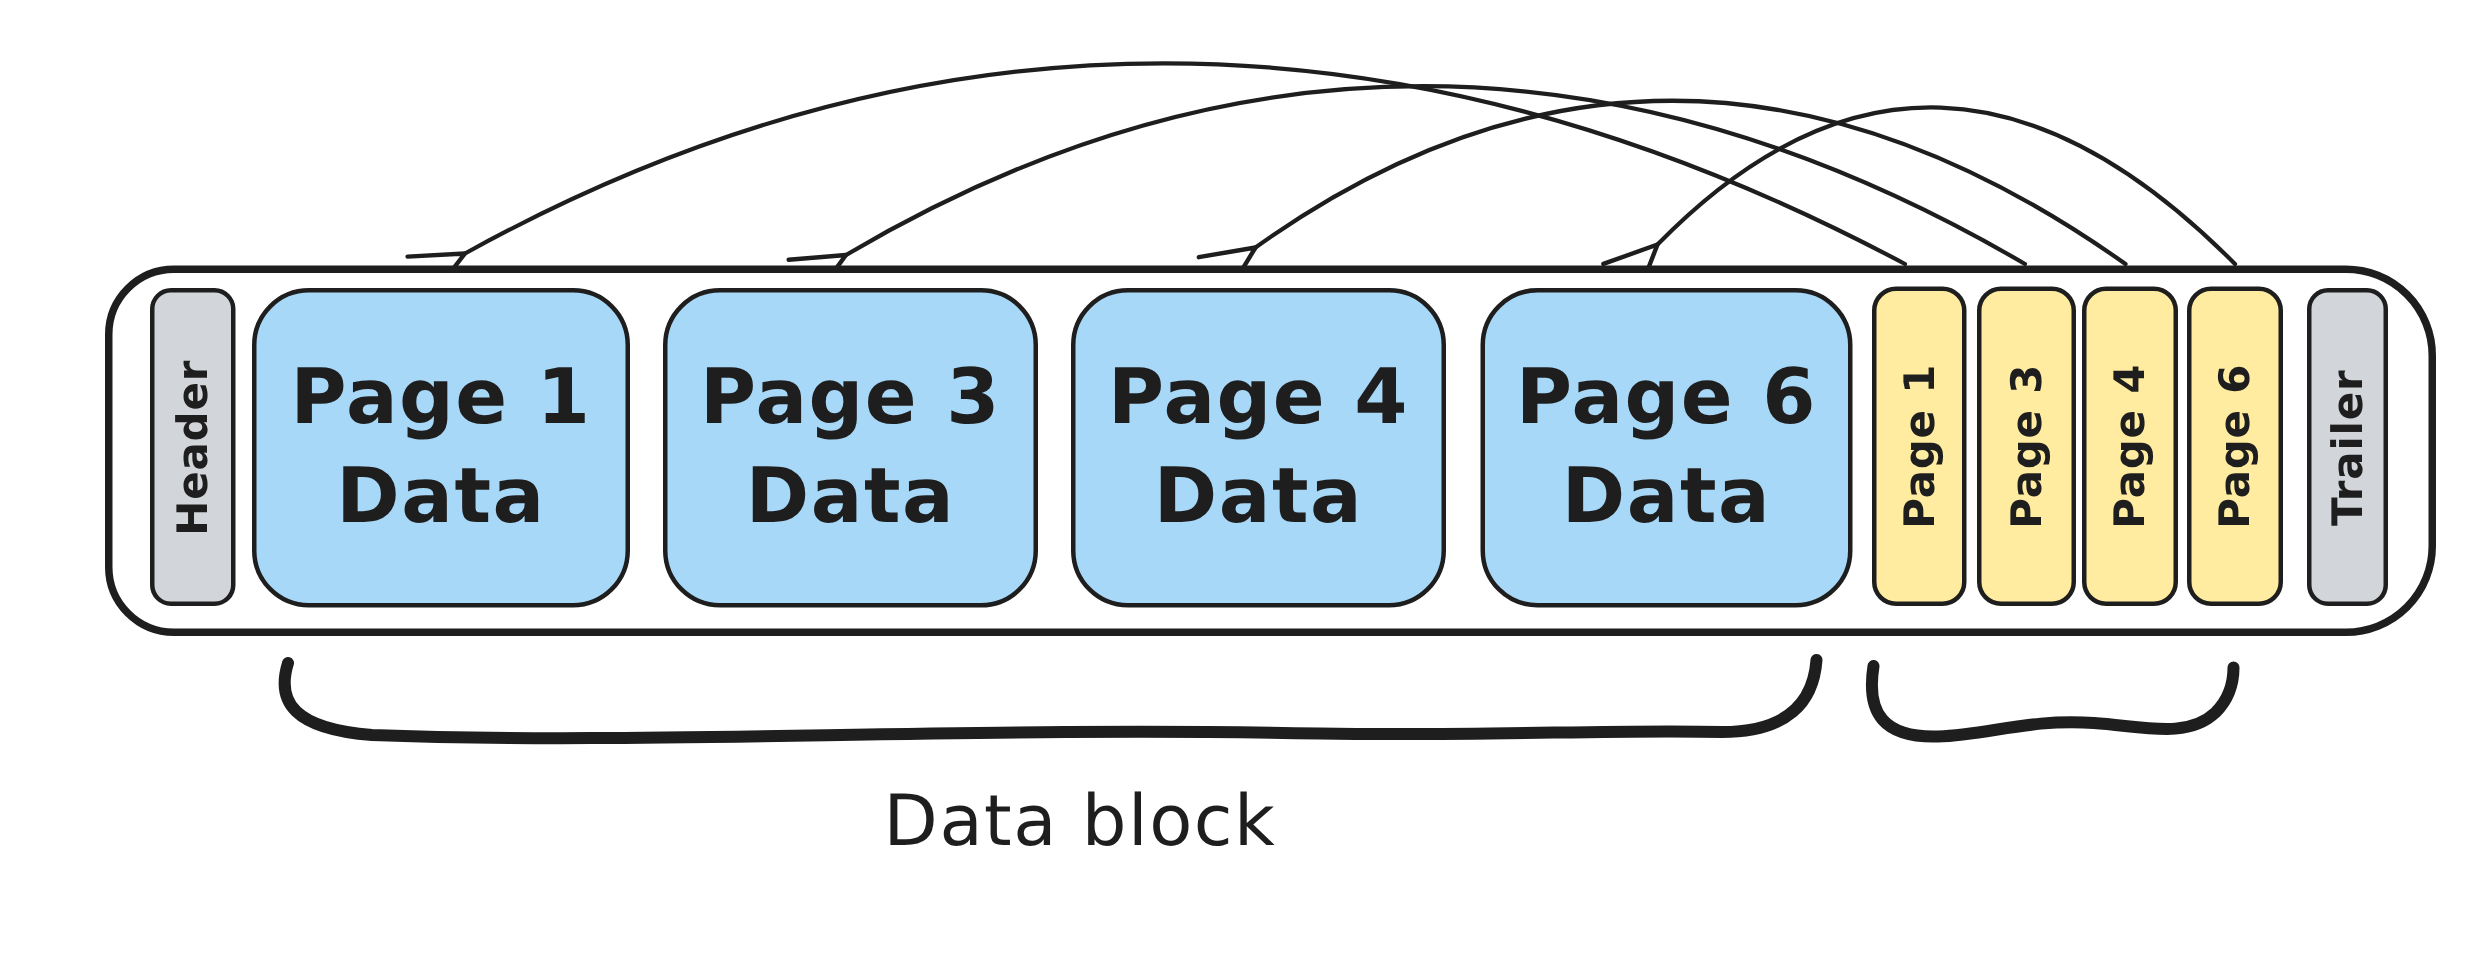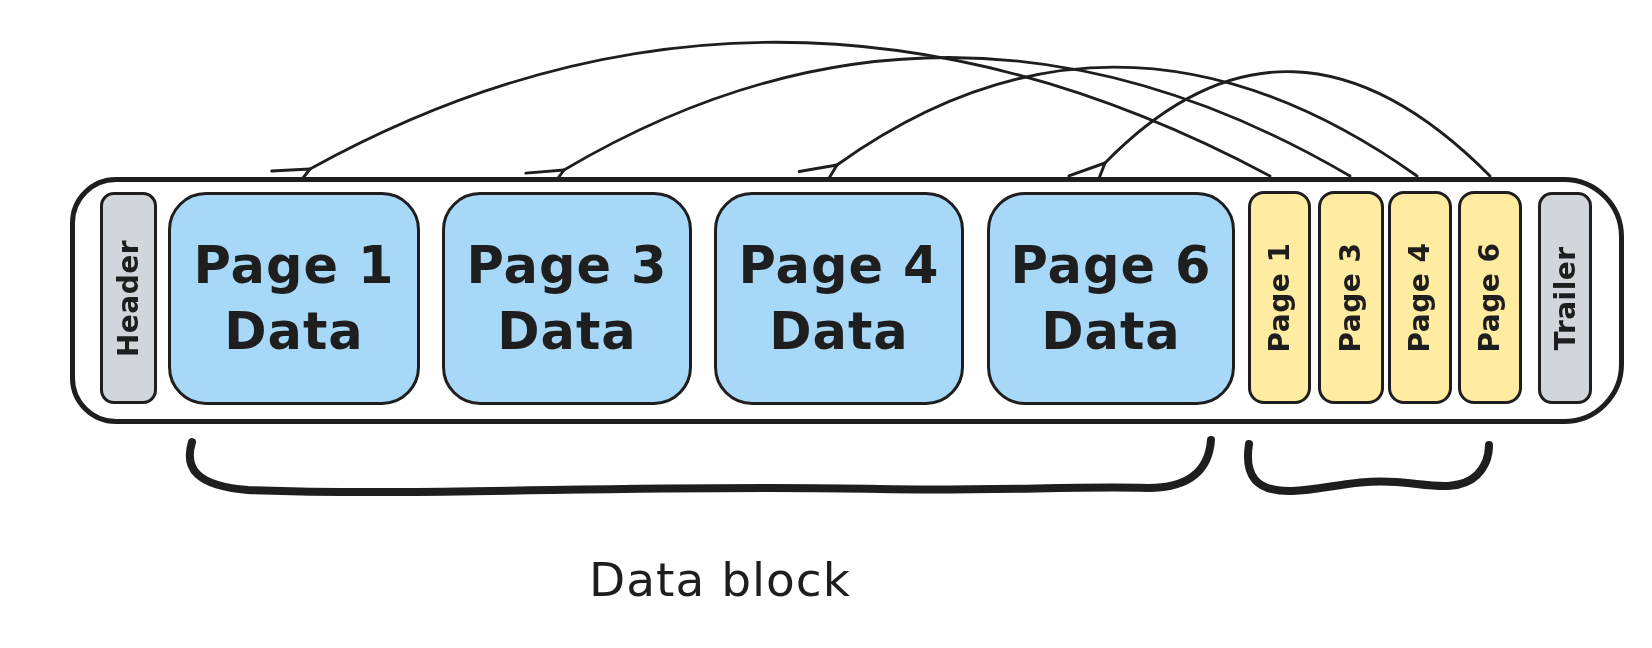--- a/index.html
+++ b/index.html
@@ -72,21 +72,21 @@
     transform: rotate(-90deg);
     font-size: 28px;
     letter-spacing: 0.5px;
   }
   .caption {
     position: absolute;
     font-size: 47px;
     letter-spacing: 1px;
     text-align: center;
   }
-  .caption-datablock { left: 520px; top: 520px; width: 400px; margin-top: 32px; }
+  .caption-datablock { left: 520px; top: 520px; width: 400px; }
   .caption-index     { left: 1268px; top: 522px; width: 214px; }
   .arrow-path {
     fill: none;
     stroke: var(--stroke-color, #1e1e1e);
     stroke-width: 2.8px;
     stroke-linecap: round;
   }
   .brace-path {
     fill: none;
     stroke: var(--stroke-color, #1e1e1e);

